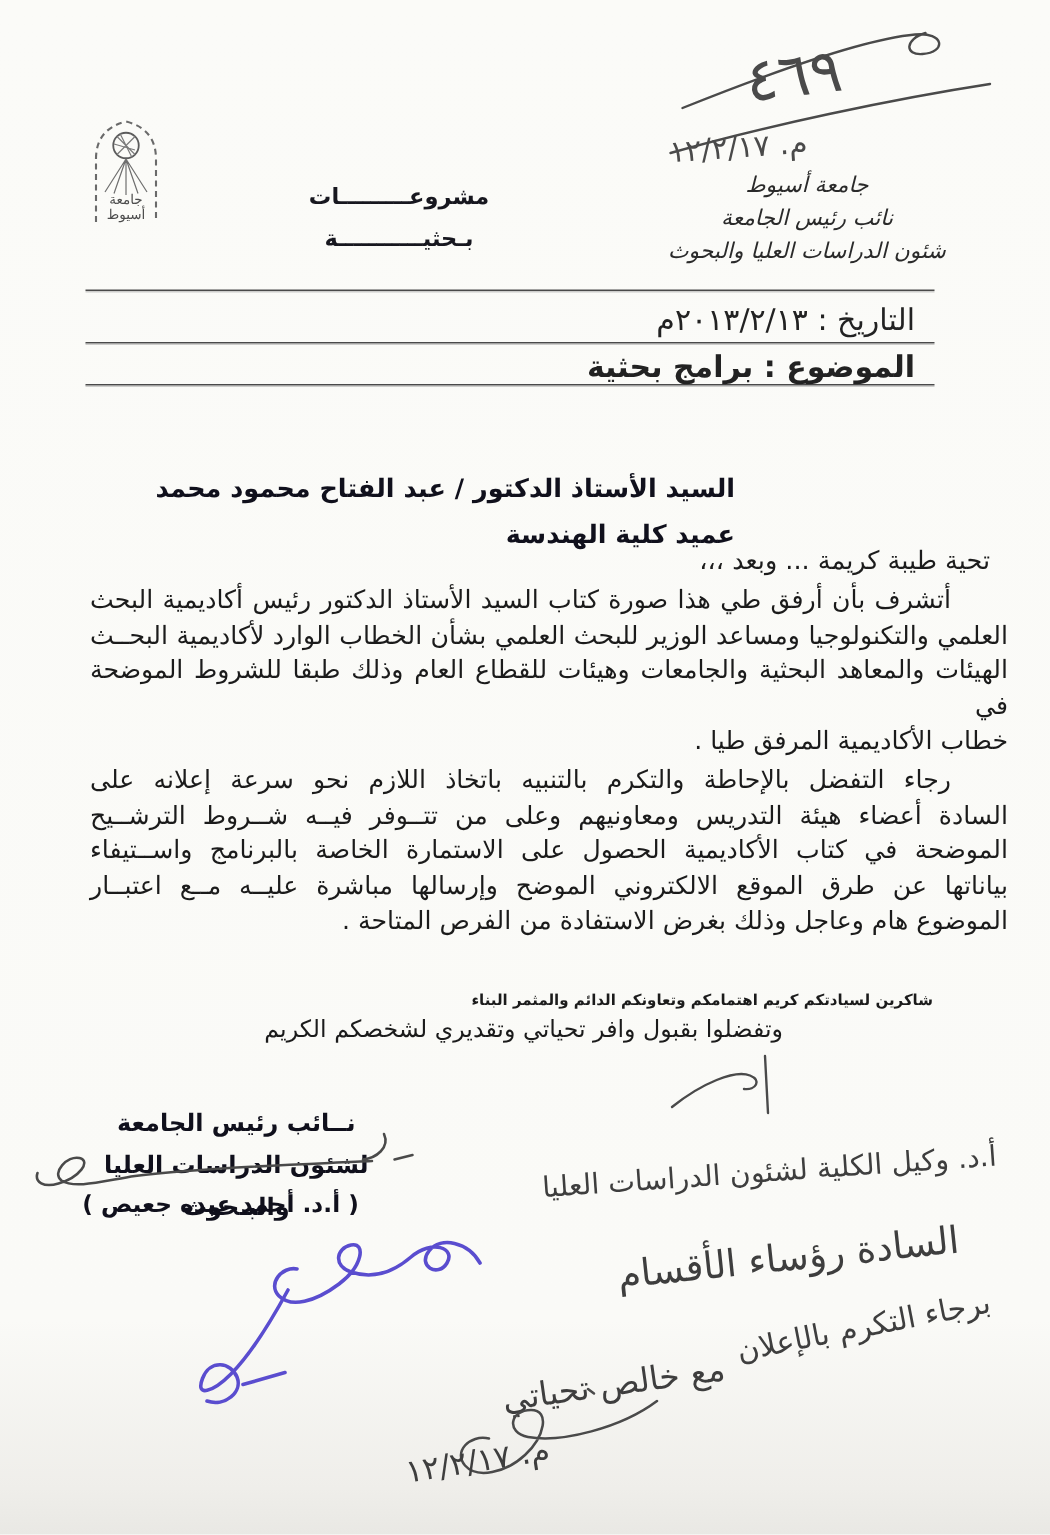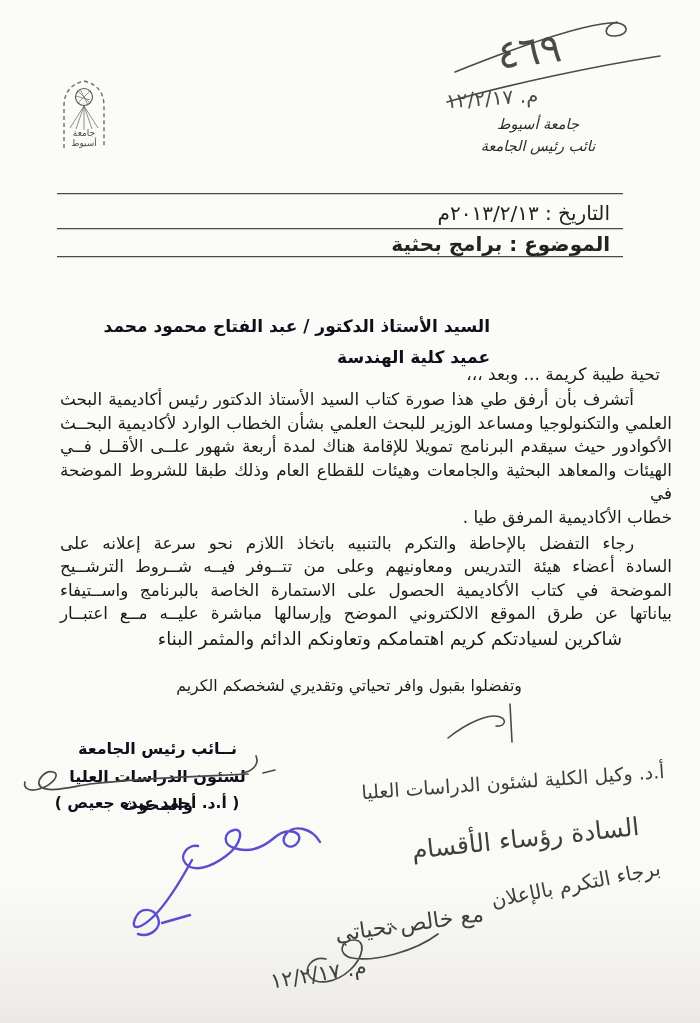--- a/index.html
+++ b/index.html
@@ -26,21 +26,21 @@
         font-size:15px;font-weight:bold;line-height:28px;color:#17171f;}
   .meta-line{right:90px;font-size:20px;color:#222;}
   
   .addressee{right:210px;top:311px;text-align:right;font-size:17px;
              font-weight:bold;line-height:31px;color:#10101c;}
   .greeting{right:40px;top:364px;font-size:17px;color:#1c1c1c;}
   .bodytext{left:28px;right:28px;top:388px;font-size:16.8px;line-height:23.6px;color:#1b1b1b;}
   .line{text-align:justify;text-align-last:justify;margin-left:32px;}
   .line.first{text-indent:38px;}
   .line.last{text-align:right;text-align-last:right;}
-  .closing1{right:78px;top:628px;font-size:18px;color:#1b1b1b;}
+  .closing1{right:78px;top:662px;font-size:10px;color:#1b1b1b;font-weight:bold;}
   .closing2{right:178px;top:676px;font-size:15.8px;color:#1b1b1b;text-align:center;}
   .signoff{left:40px;top:699px;width:235px;text-align:center;
            font-size:16px;font-weight:bold;line-height:28px;color:#10101c;margin-top:36px;}
   .signame{left:42px;top:794px;width:210px;text-align:center;
            font-size:15.5px;font-weight:bold;color:#10101c;}
   
   .hand{color:#3e3e3e;letter-spacing:.5px;}
   .reg-number{left:497px;top:28px;font-size:40px;transform:rotate(-7deg);color:#4a4a4a;}
   .reg-date{left:446px;top:86px;font-size:20px;transform:rotate(-4deg);direction:ltr;color:#4a4a4a;}
   .note1{right:36px;top:760px;font-size:19px;transform:rotate(-4deg);transform-origin:right top;}
@@ -73,47 +73,52 @@
       <path class="ink" stroke-width="1.6" d="M30,64 C80,44 150,18 185,15 C205,13 206,27 190,28 C178,29 178,18 192,14"></path>
       <path class="ink" stroke-width="1.6" d="M22,94 C85,76 170,58 235,48"></path>
     </svg>
   </div>
   <div class="abs hand reg-number">٤٦٩</div>
   <div class="abs hand reg-date">م. ١٢/٢/١٧</div>
 
   <div class="abs rtl hdr-right">
     <div>جامعة أسيوط</div>
     <div>نائب رئيس الجامعة</div>
+    <div>شئون الدراسات العليا والبحوث</div>
   </div>
 
+  <div class="abs rtl proj">
+    <div>مشروعـــــــــات</div>
+    <div>بـحثيـــــــــــة</div>
+  </div>
 
   <div class="rule" style="top:193px;"></div>
   <div class="rule" style="top:228px;"></div>
   <div class="rule" style="top:256px;"></div>
 
   <div class="abs rtl meta-line" style="top:201px;">التاريخ : ٢٠١٣/٢/١٣م</div>
   <div class="abs rtl meta-line" style="top:232px;font-weight:bold;">الموضوع : برامج بحثية</div>
 
   <div class="abs rtl addressee">
     <div>السيد الأستاذ الدكتور /  عبد الفتاح محمود محمد</div>
     <div>عميد كلية الهندسة</div>
   </div>
 
   <div class="abs rtl greeting">تحية طيبة كريمة ... وبعد ،،،</div>
 
   <div class="abs rtl bodytext">
     <div class="line first">أتشرف بأن أرفق طي هذا صورة كتاب السيد الأستاذ الدكتور رئيس أكاديمية البحث</div>
     <div class="line">العلمي والتكنولوجيا ومساعد الوزير للبحث العلمي بشأن الخطاب الوارد لأكاديمية البحــث</div>
-    <div class="line">الأكوادور حيث سيقدم البرنامج تمويلا للإقامة هناك لمدة أربعة شهور علــى الأقــل فــي</div>
     <div class="line">الهيئات والمعاهد البحثية والجامعات وهيئات للقطاع العام وذلك طبقا للشروط الموضحة في</div>
     <div class="line last">خطاب الأكاديمية المرفق طيا .</div>
     <div class="line first" style="margin-top:2px;">رجاء التفضل بالإحاطة والتكرم بالتنبيه باتخاذ اللازم نحو سرعة إعلانه على</div>
     <div class="line">السادة أعضاء هيئة التدريس ومعاونيهم وعلى من تتــوفر فيــه شــروط الترشــيح</div>
     <div class="line">الموضحة في كتاب الأكاديمية الحصول على الاستمارة الخاصة بالبرنامج واســتيفاء</div>
     <div class="line">بياناتها عن طرق الموقع الالكتروني الموضح وإرسالها مباشرة عليــه مــع اعتبــار</div>
+    <div class="line last">الموضوع هام وعاجل وذلك بغرض الاستفادة من الفرص المتاحة .</div>
   </div>
 
   <div class="abs rtl closing1">شاكرين لسيادتكم كريم اهتمامكم وتعاونكم الدائم والمثمر البناء</div>
   <div class="abs rtl closing2">وتفضلوا بقبول وافر تحياتي وتقديري لشخصكم الكريم</div>
 
   <div class="abs rtl signoff">
     <div>نــائب رئيس الجامعة</div>
     <div>لشئون الدراسات العليا والبـحوث</div>
   </div>
 

